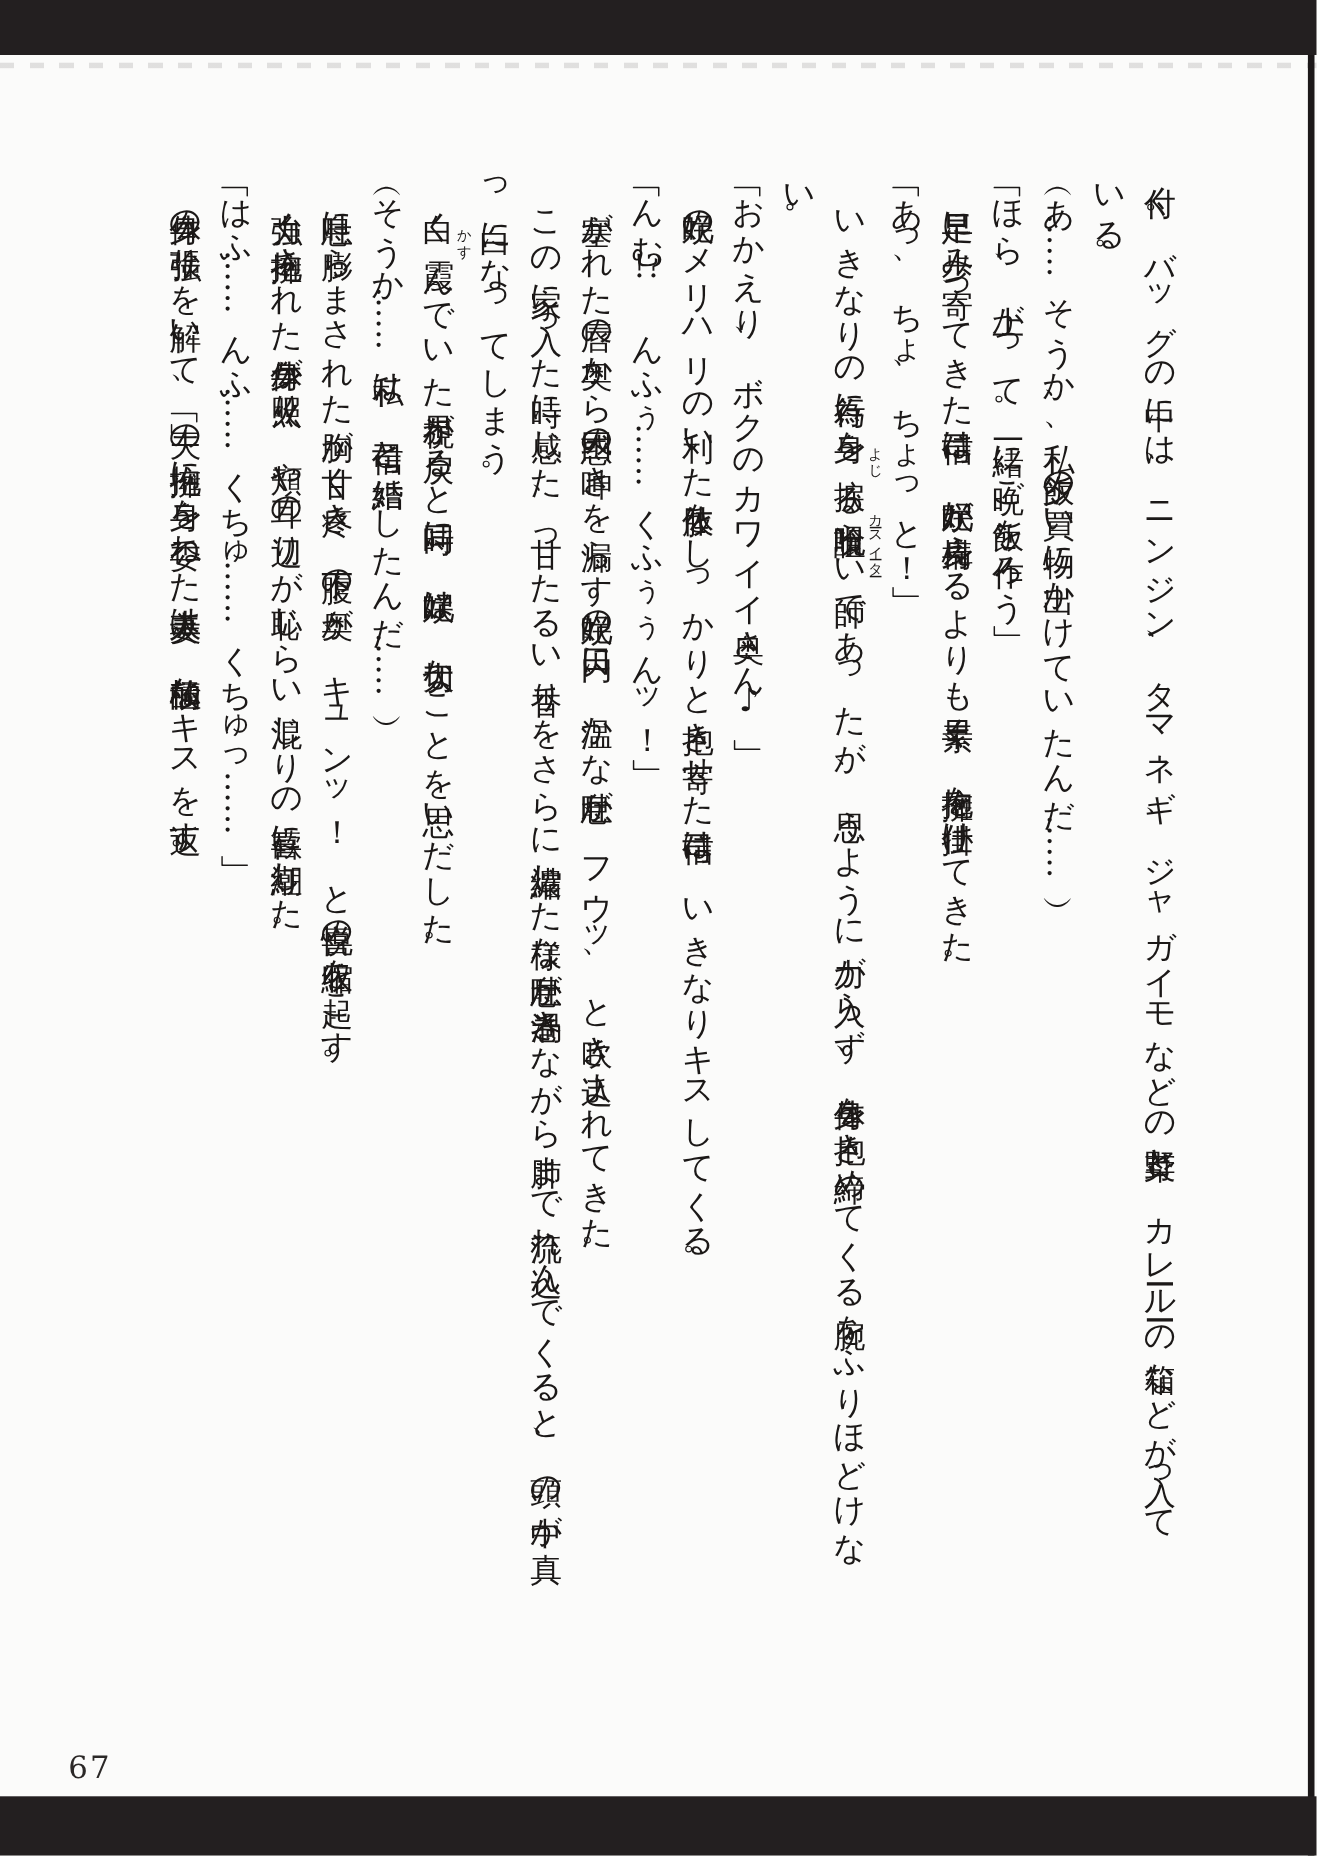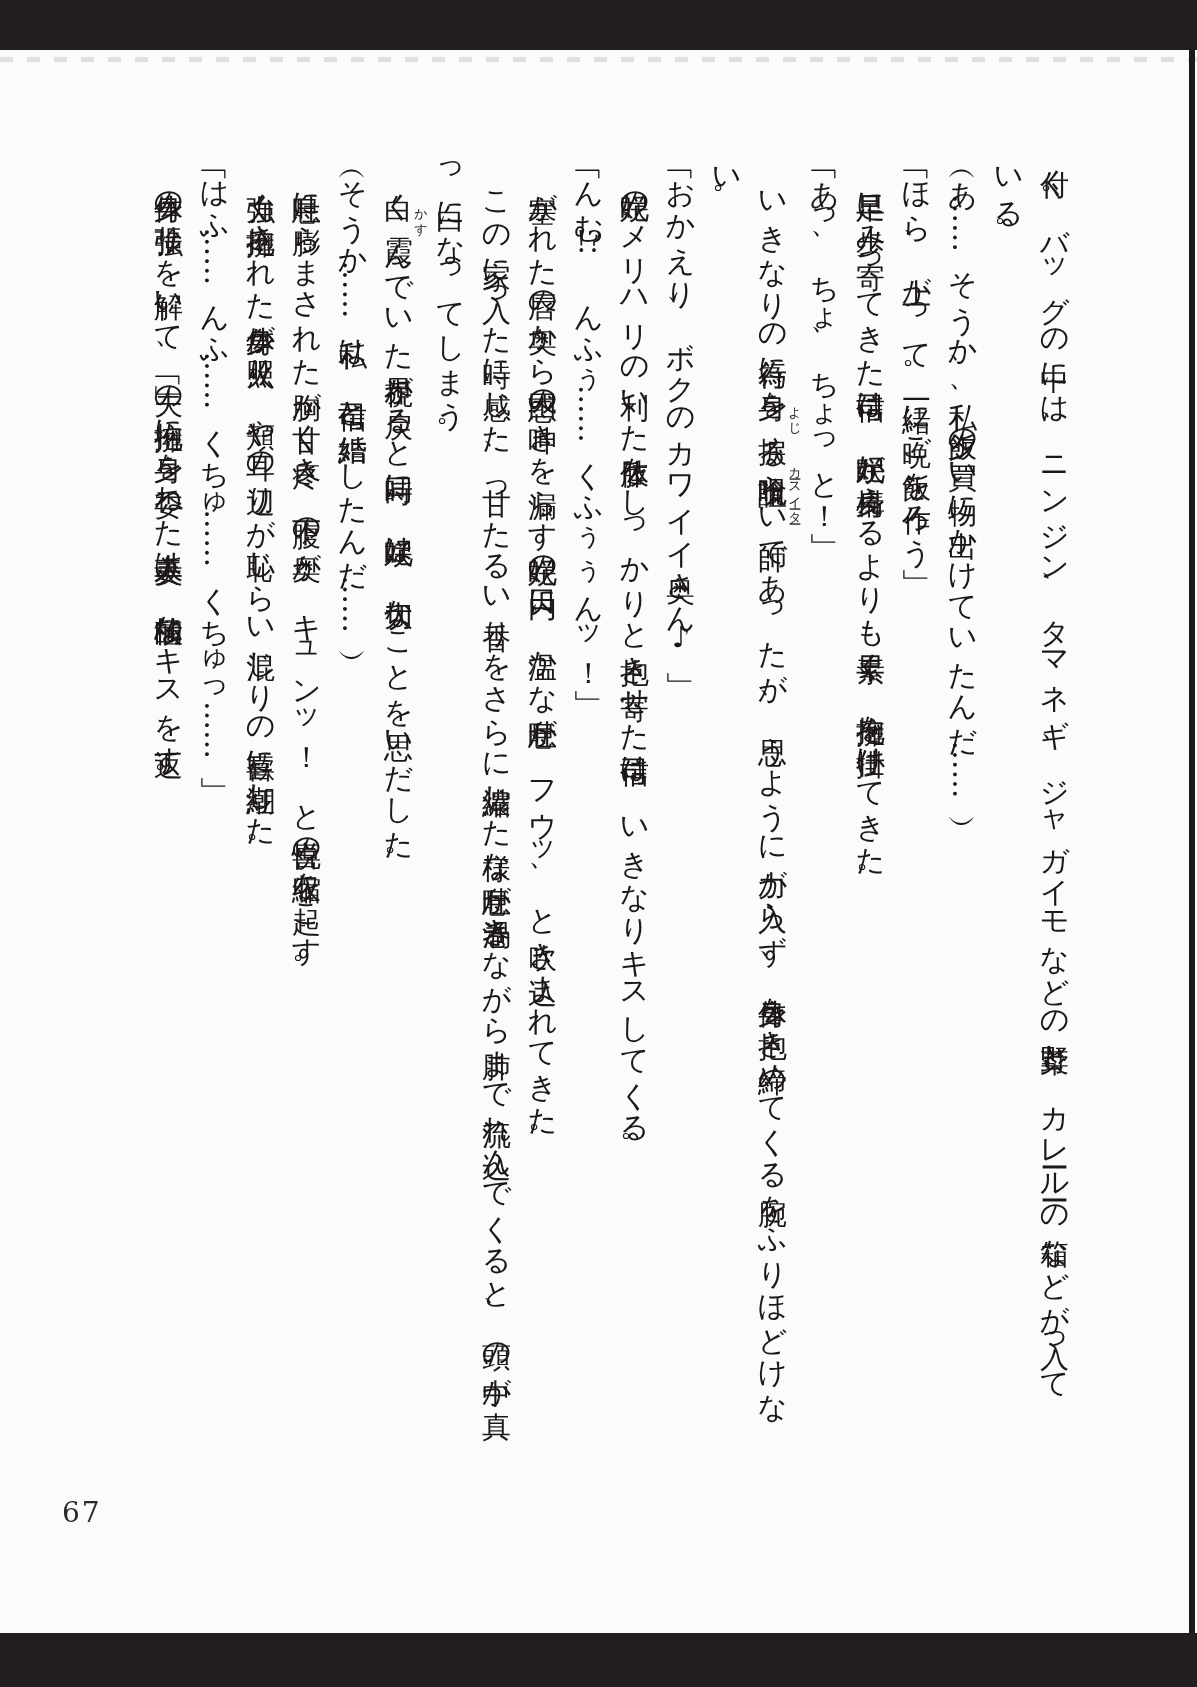--- a/index.html
+++ b/index.html
@@ -41,21 +41,21 @@
   .ind-para{text-indent:24px;}
   .tcy{
     text-combine-upright:all;
     -webkit-text-combine:horizontal;
   }
   ruby{ruby-align:center;}
   rt{font-size:13px;letter-spacing:0;}
   .page-number{
     position:absolute;
     left:62px;
-    top:1496px;
+    top:1590px;
     font-size:28px;
     letter-spacing:2px;
     color:#2b2827;
   }
 </style>
 </head>
 <body>
 
 <div class="bar bar-top"></div>
 <div class="edge-dots"></div>

